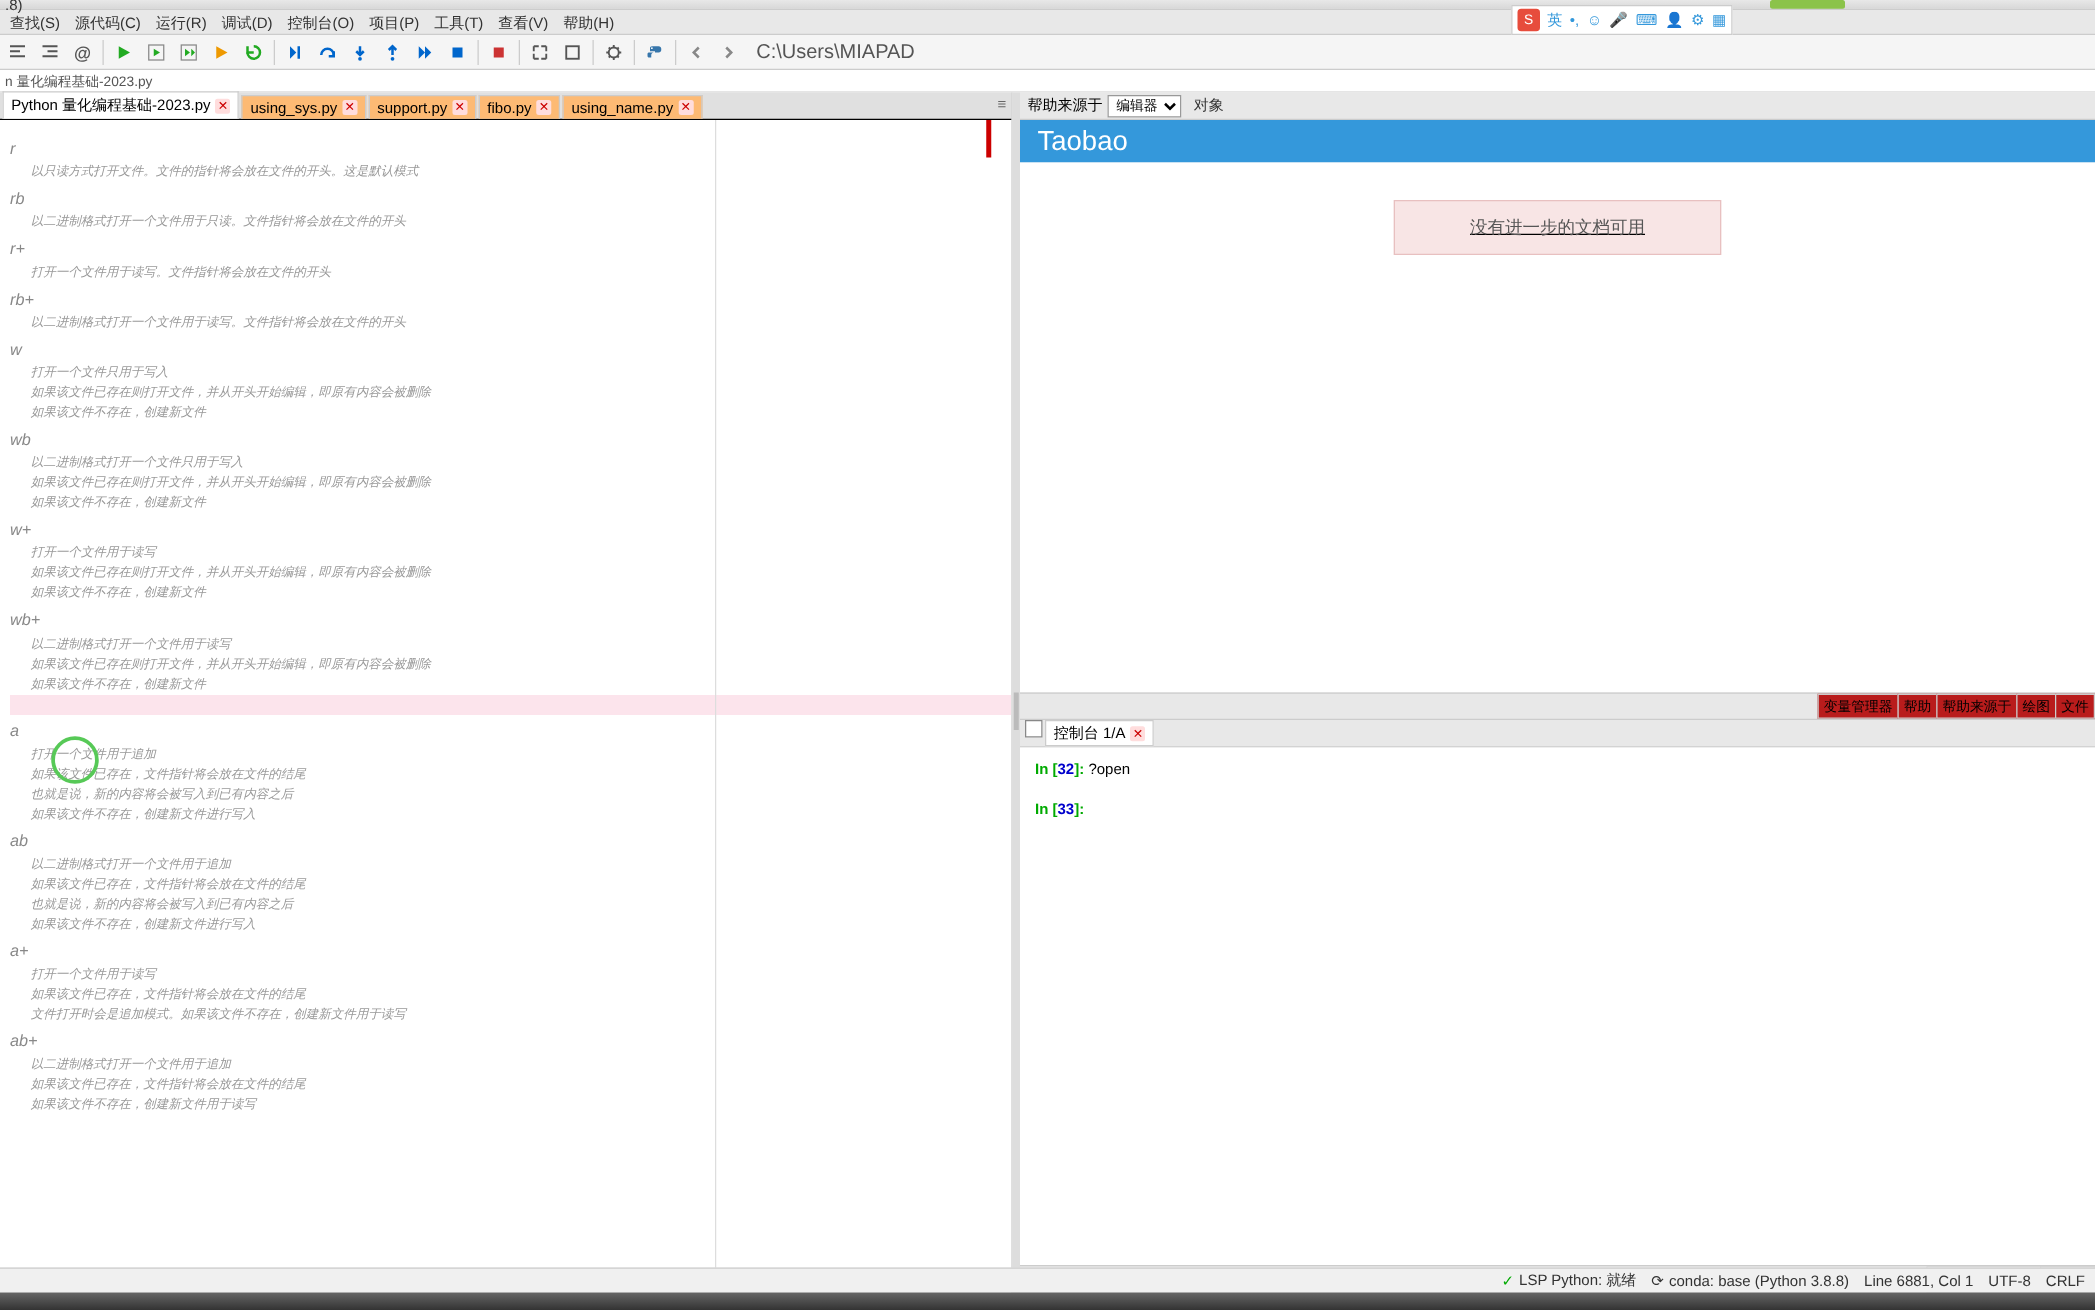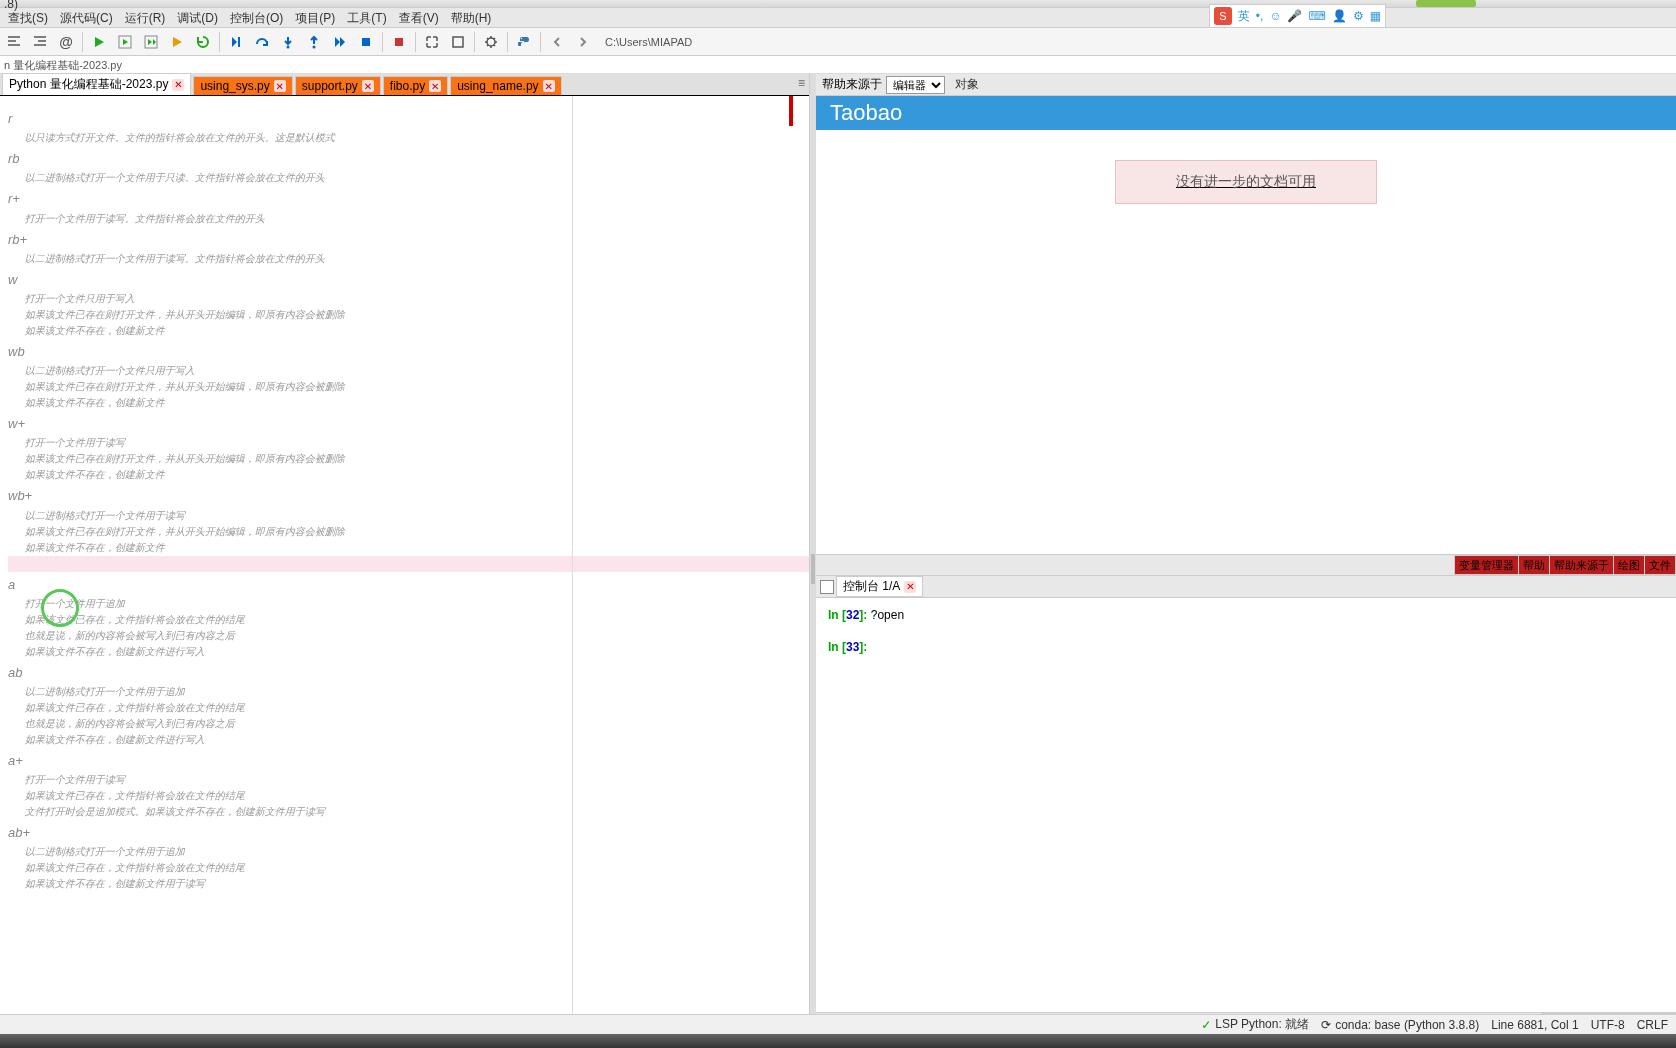--- a/index.html
+++ b/index.html
@@ -6,30 +6,30 @@
 body { background: #f0f0f0; width: 1676px; height: 1048px; overflow: hidden; position: relative; }
 
 .titlebar { background: linear-gradient(#e8e8e8, #d8d8d8); height: 8px; border-bottom: 1px solid #ccc; padding-left: 4px; color: #333; font-size: 11px; line-height: 8px; }
 
 .menubar { background: #e8e8e8; height: 20px; display: flex; border-bottom: 1px solid #ccc; padding-left: 2px; }
 .menubar span { padding: 2px 6px; color: #333; cursor: default; }
 
 .toolbar { background: #f5f5f5; height: 28px; display: flex; align-items: center; border-bottom: 1px solid #ccc; padding: 0 2px; gap: 2px; }
 .tb-btn { width: 24px; height: 24px; display: flex; align-items: center; justify-content: center; cursor: pointer; border: 1px solid transparent; border-radius: 2px; }
 .tb-sep { width: 1px; height: 20px; background: #ccc; margin: 0 2px; }
-.tb-path { margin-left: 8px; color: #555; font-size: 11px; }
+.tb-path { margin-left: 8px; color: #555; font-size: 16px; }
 
 .breadcrumb { background: #fff; height: 18px; padding: 2px 4px; color: #555; font-size: 11px; border-bottom: 1px solid #ddd; }
 
 .main-container { display: flex; height: 960px; }
 .left-panel { width: 810px; display: flex; flex-direction: column; border-right: 1px solid #ccc; }
 .right-panel { flex: 1; display: flex; flex-direction: column; }
 
 .tab-bar { background: #e0e0e0; height: 22px; display: flex; align-items: flex-end; padding-left: 2px; border-bottom: 1px solid #000000; position: relative; }
-.editor-tab { background: #f97316; border: 1px solid #ccc; border-bottom: none; padding: 2px 6px; margin-right: 2px; display: flex; align-items: center; gap: 4px; font-size: 11px; cursor: pointer; }
+.editor-tab { background: #fdba74; border: 1px solid #ccc; border-bottom: none; padding: 2px 6px; margin-right: 2px; display: flex; align-items: center; gap: 4px; font-size: 11px; cursor: pointer; }
 .editor-tab.active { background: #fff; }
 .tab-close { width: 12px; height: 12px; display: inline-flex; align-items: center; justify-content: center; font-size: 10px; color: #c00; background: #fdd; border-radius: 2px; cursor: pointer; }
 .tab-options { position: absolute; right: 4px; top: 2px; cursor: pointer; color: #666; }
 
 .editor-area { flex: 1; background: #fff; position: relative; overflow: hidden; font-family: Consolas, "Courier New", monospace; }
 .editor-content { padding: 10px 0 10px 8px; line-height: 1.4; }
 .code-line { color: #999; font-style: italic; font-size: 10px; padding: 1px 0; white-space: pre; }
 .code-mode { color: #888; font-style: italic; font-size: 13px; padding: 4px 0 2px 0; }
 .highlight-line { background: #fce4ec; }
 .code-gutter { position: absolute; left: 572px; top: 0; bottom: 0; width: 1px; background: #ddd; }
@@ -40,21 +40,21 @@
 .help-select { border: 1px solid #999; background: #fff; padding: 1px 2px; font-size: 11px; }
 .help-object { margin-left: 6px; color: #333; }
 
 .help-header { background: #3498db; color: #fff; height: 34px; padding: 4px 14px; font-size: 22px; }
 .help-content { flex: 1; background: #fff; display: flex; justify-content: center; align-items: flex-start; padding-top: 30px; text-decoration: underline; }
 .help-msg { background: #f8e5e5; border: 1px solid #e8c0c0; padding: 12px 60px; color: #555; font-size: 14px; }
 
 .right-tabs { background: #e8e8e8; height: 22px; display: flex; justify-content: flex-end; border-top: 1px solid #ccc; border-bottom: 1px solid #ccc; }
 .right-tab { border: 1px solid #ccc; padding: 2px 4px; background: #b91c1c; cursor: pointer; font-size: 11px; margin-left: -1px; }
 
-.console-tabs { background: #e8e8e8; height: 22px; display: flex; align-items: center; padding: 0 4px; border-bottom: 1px solid #ccc; gap: 2px; }
+.console-tabs { background: #e8e8e8; height: 22px; display: flex; padding: 0 4px; border-bottom: 1px solid #ccc; gap: 2px; }
 .console-tab-btn { border: 1px solid #ccc; background: #fff; padding: 1px 6px; font-size: 11px; display: flex; align-items: center; gap: 4px; }
 .sq-icon { width: 14px; height: 14px; border: 1px solid #888; background: #fff; }
 
 .console-area { flex: 1; background: #fff; padding: 10px 12px; font-family: Consolas, monospace; font-size: 13px; }
 .console-line { margin-bottom: 18px; }
 .in-label { color: #0a0; font-weight: bold; }
 .in-label .num { color: #00c; font-weight: bold; }
 .cmd-text { color: #000; }
 
 .bottom-tabs { background: #e8e8e8; height: 22px; display: flex; justify-content: flex-end; border-top: 1px solid #ccc; }

